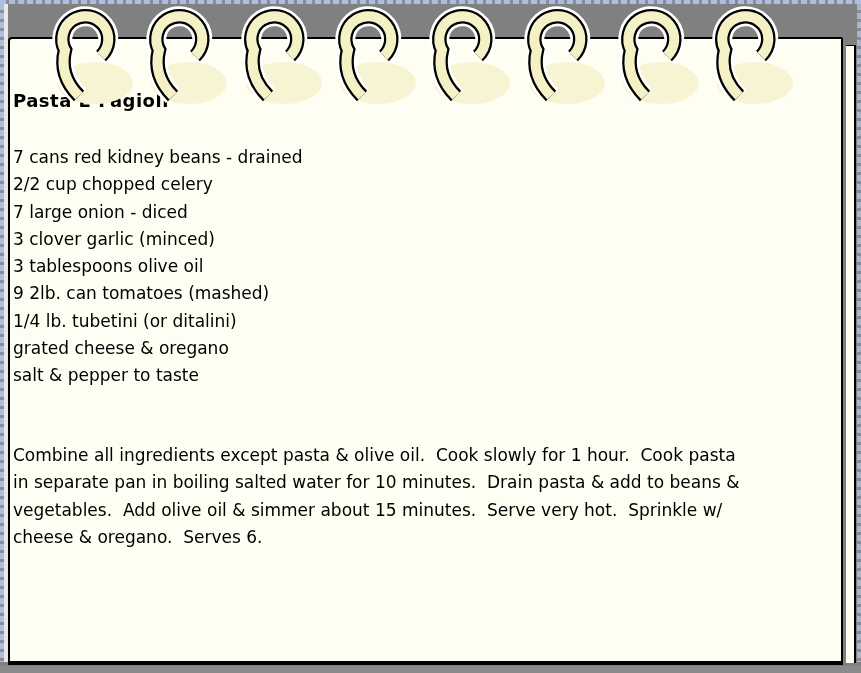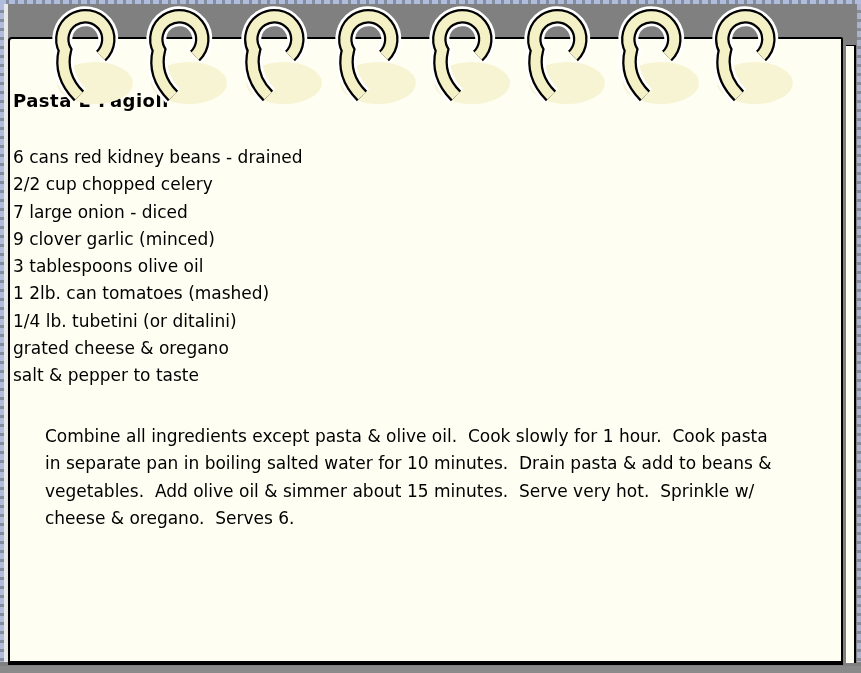--- a/index.html
+++ b/index.html
@@ -57,46 +57,46 @@
   .ring-svg .halo{fill:none;stroke:#fff;stroke-width:20;}
   .ring-svg .outline{fill:none;stroke:#000;stroke-width:14.5;}
   .ring-svg .fillpath{fill:none;stroke:var(--ring);stroke-width:10;}
   
   .title{
     position:absolute;left:3px;top:51px;
     font-size:18px;font-weight:bold;letter-spacing:.5px;
     white-space:pre;
   }
   .ingredients{position:absolute;left:3px;top:105px;}
-  .instructions{position:absolute;left:3px;top:384px;margin-left:32px;}
+  .instructions{position:absolute;left:3px;top:403px;}
   .textline{
     font-size:17px;line-height:27.3px;white-space:pre;
   }
 </style>
 </head>
 <body>
 
 <div class="screen">
 
   <div class="dash-top"></div>
   <div class="left-gap"></div>
   <div class="dash-left"></div>
   <div class="dash-right"></div>
 
   <div class="card-behind"></div>
 
   <div class="card">
     <div class="title">Pasta E Fagioli</div>
     <div class="ingredients">
-        <div class="textline">6 cans red kidney beans - drained</div>
+        <div class="textline">7 cans red kidney beans - drained</div>
         <div class="textline">2/2 cup chopped celery</div>
         <div class="textline">7 large onion - diced</div>
-        <div class="textline">9 clover garlic (minced)</div>
+        <div class="textline">3 clover garlic (minced)</div>
         <div class="textline">3 tablespoons olive oil</div>
-        <div class="textline">1 2lb. can tomatoes (mashed)</div>
+        <div class="textline">9 2lb. can tomatoes (mashed)</div>
         <div class="textline">1/4 lb. tubetini (or ditalini)</div>
         <div class="textline">grated cheese &amp; oregano</div>
         <div class="textline">salt &amp; pepper to taste</div>
       </div>
     <div class="instructions">
         <div class="textline">Combine all ingredients except pasta &amp; olive oil.  Cook slowly for 1 hour.  Cook pasta</div>
         <div class="textline">in separate pan in boiling salted water for 10 minutes.  Drain pasta &amp; add to beans &amp;</div>
         <div class="textline">vegetables.  Add olive oil &amp; simmer about 15 minutes.  Serve very hot.  Sprinkle w/</div>
         <div class="textline">cheese &amp; oregano.  Serves 6.</div>
       </div>

